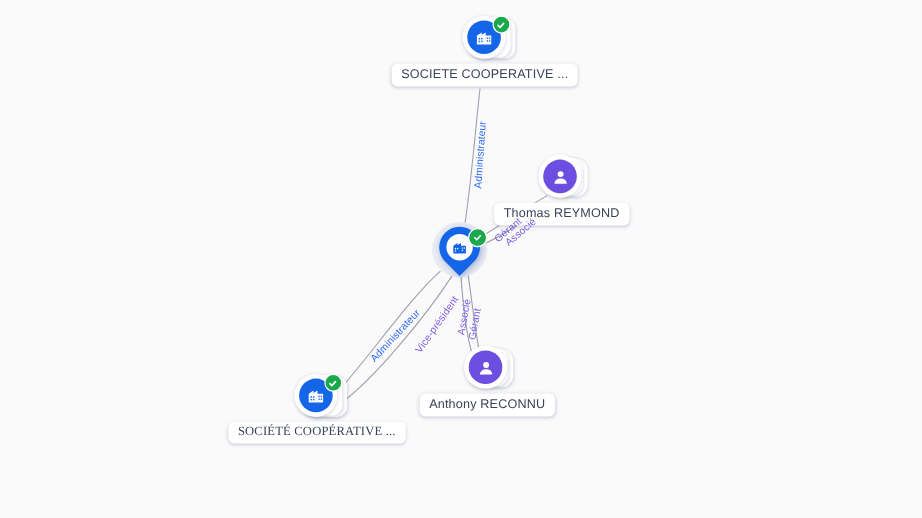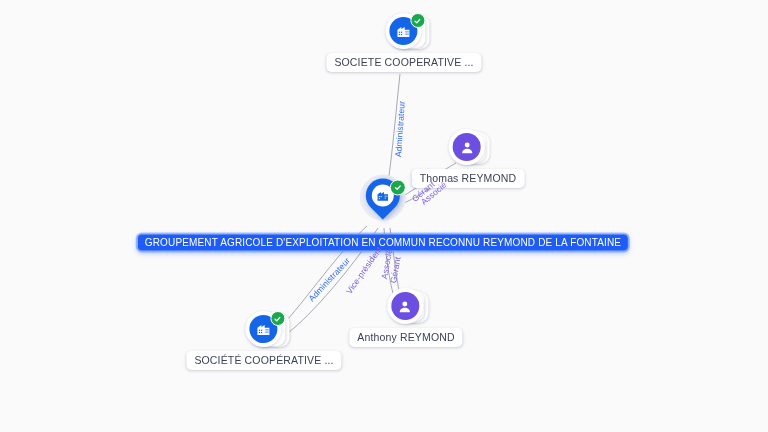--- a/index.html
+++ b/index.html
@@ -245,37 +245,36 @@
               <rect x="18" y="12.4" width="1.7" height="1.7" fill="#ffffff"></rect>
               <rect x="15.2" y="15.8" width="1.7" height="1.7" fill="#ffffff"></rect>
             </svg>
           </div>
           <div class="pin-check">
             <svg width="8" height="8" viewBox="0 0 24 24" fill="none" stroke="#ffffff" stroke-width="4" stroke-linecap="round" stroke-linejoin="round">
               <path d="M5 12.5l5 5 9-10"></path>
             </svg>
           </div>
         </div>
-        <div class="node-label selected">GROUPEMENT AGRICOLE D'EXPLOITATION EN COMMUN RECONNU REYMOND DE LA FONTAINE</div>
       </div>
       <div class="node" style="left: 406px; top: 317px;">
         <div class="pstack">
           <div class="pcard p3"></div>
           <div class="pcard p2"></div>
           <div class="pcard p1"></div>
           <div class="avatar-circle person">
             <svg width="17" height="17" viewBox="0 0 24 24" fill="#ffffff">
               <circle cx="12" cy="8.6" r="3.5"></circle>
               <path d="M4.8 20c0-4.1 3.3-6.3 7.2-6.3s7.2 2.2 7.2 6.3z"></path>
             </svg>
           </div>
         </div>
-        <div class="node-label">Anthony REYMOND</div>
-      </div>
-      <div class="node" style="left: 264px; top: 340px;">
+        <div class="node-label">Anthony RECONNU</div>
+      </div>
+      <div class="node" style="left: 264px; top: 340px; font-family: Liberation Serif, serif;">
         <div class="stack">
           <div class="card c3"></div>
           <div class="card c2"></div>
           <div class="card c1"></div>
           <div class="avatar-circle company">
             <svg width="16" height="16" viewBox="0 0 24 24" fill="#ffffff">
               <path d="M3 21V10l6-4v3l5-3v4h7v11H3z" fill="#ffffff" opacity="0.97"></path>
               <rect x="5.2" y="13" width="1.8" height="1.8" fill="#1565e8"></rect>
               <rect x="8.3" y="13" width="1.8" height="1.8" fill="#1565e8"></rect>
               <rect x="5.2" y="16.4" width="1.8" height="1.8" fill="#1565e8"></rect>

